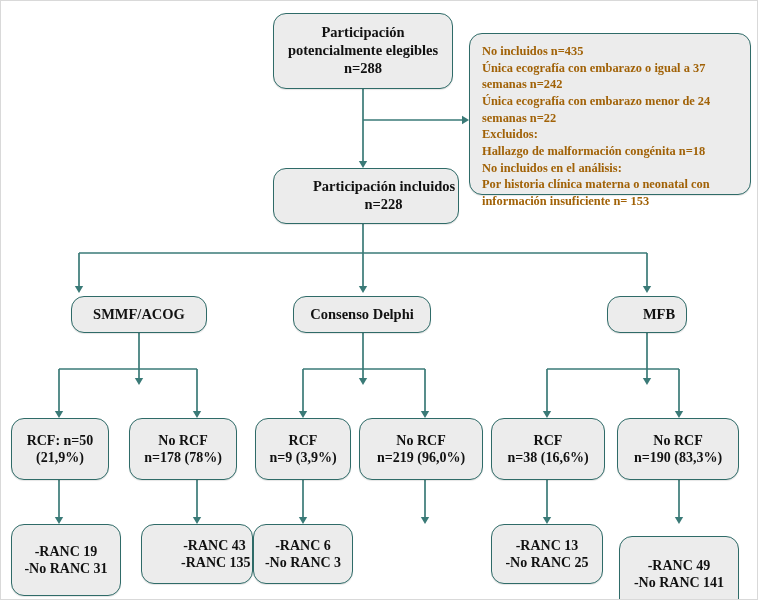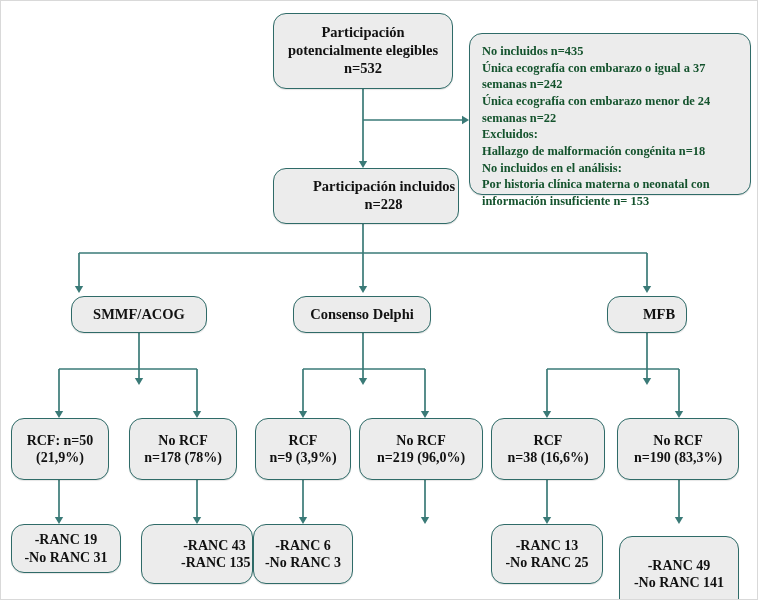--- a/index.html
+++ b/index.html
@@ -55,21 +55,21 @@
   .n-method   { font-size: 14.5px; }
   .n-rcf      { font-size: 14px; }
   .n-outcome  { font-size: 14px; }
 
   .note {
     position: absolute;
     box-sizing: border-box;
     background: #ececec;
     border: 1.6px solid #2f6b68;
     border-radius: 13px;
-    color: #14532d;
+    color: #a16207;
     font-weight: bold;
     font-size: 12.4px;
     line-height: 1.345;
     text-align: left;
     padding: 9px 21px 8px 12px;
     z-index: 2;
     box-shadow: 0 1px 1px rgba(0,0,0,0.10);
   }
   .note div { white-space: nowrap; }
 </style>
@@ -115,21 +115,21 @@
       <path d="M424,479 L424,521" marker-end="url(#arw)"></path>
       <path d="M546,479 L546,521" marker-end="url(#arw)"></path>
       <path d="M678,479 L678,521" marker-end="url(#arw)"></path>
     </g>
   </svg>
 
   <div class="node n-top" style="left:272px; top:12px; width:180px; height:76px;">
     <div class="lines">
       <div>Participación</div>
       <div>potencialmente elegibles</div>
-      <div>n=532</div>
+      <div>n=288</div>
     </div>
   </div>
 
   <div class="note" style="left:468px; top:32px; width:282px; height:162px;">
     <div>No incluidos n=435</div>
     <div>Única ecografía con embarazo o igual a 37</div>
     <div>semanas n=242</div>
     <div>Única ecografía con embarazo menor de 24</div>
     <div>semanas n=22</div>
     <div>Excluidos:</div>
@@ -194,21 +194,21 @@
       <div>n=38 (16,6%)</div>
     </div>
   </div>
   <div class="node n-rcf" style="left:616px; top:417px; width:122px; height:62px;">
     <div class="lines">
       <div>No RCF</div>
       <div>n=190 (83,3%)</div>
     </div>
   </div>
 
-  <div class="node n-outcome" style="left:10px; top:523px; width:110px; height:49px;">
+  <div class="node n-outcome" style="left:10px; top:523px; width:110px; height:72px;">
     <div class="lines">
       <div>-RANC 19</div>
       <div>-No RANC 31</div>
     </div>
   </div>
   <div class="node n-outcome" style="left:140px; top:523px; width:112px; height:60px;padding-left:35px;">
     <div class="lines">
       <div>-RANC 43</div>
       <div>-RANC 135</div>
     </div>

